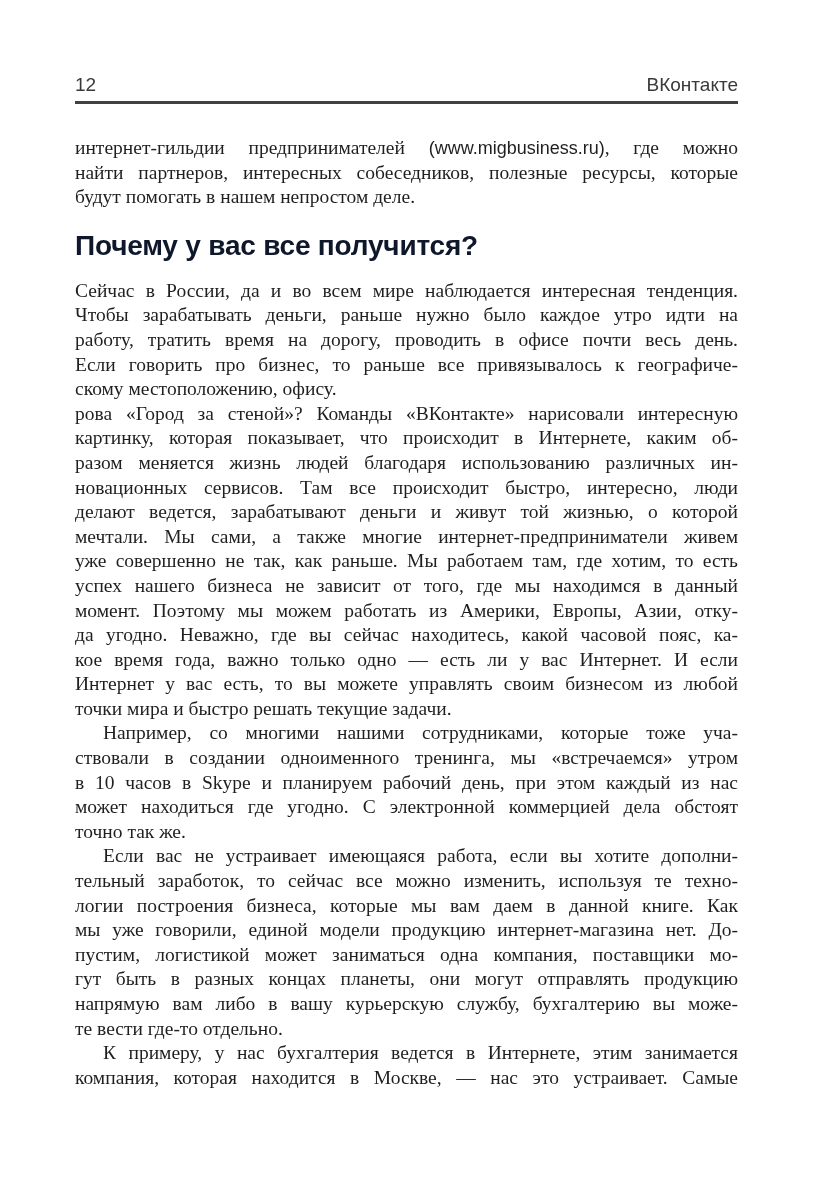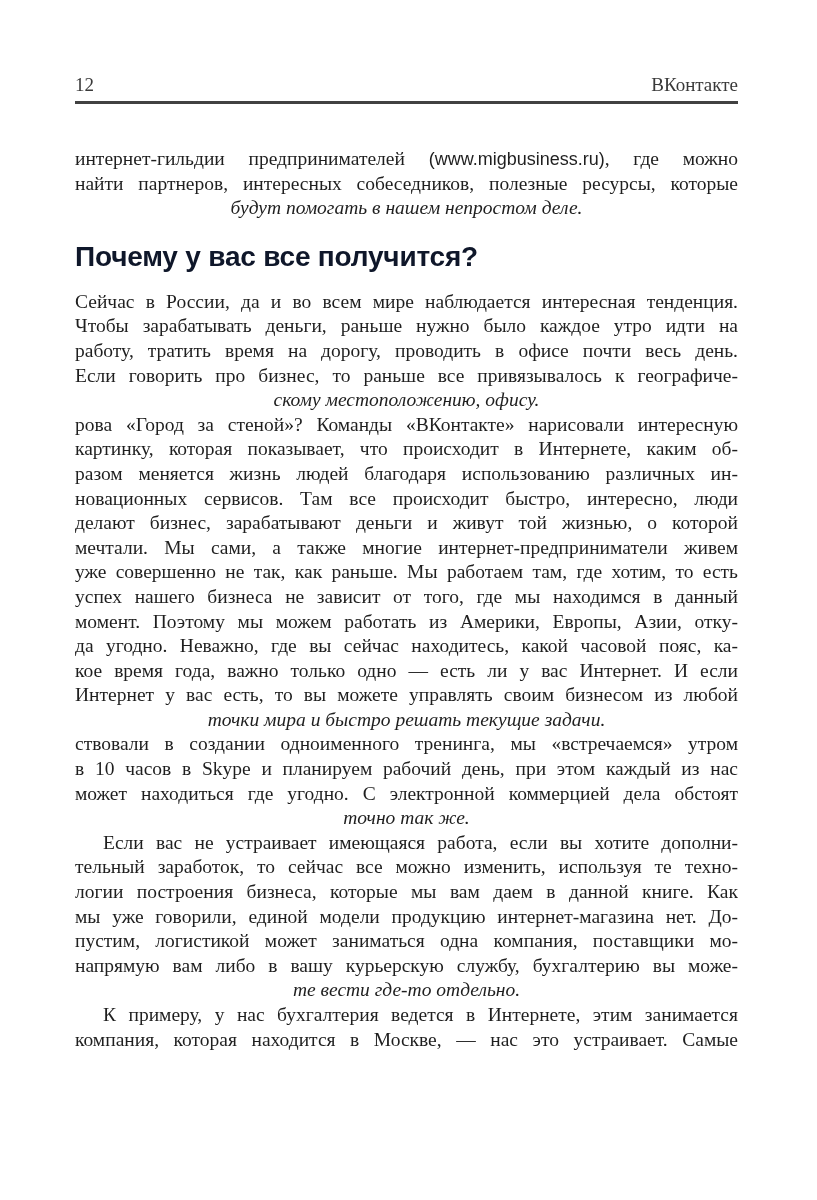--- a/index.html
+++ b/index.html
@@ -6,39 +6,39 @@
   body {
     width: 817px; height: 1200px;
     background: #ffffff;
     position: relative;
     overflow: hidden;
     font-family: "Liberation Serif", "DejaVu Serif", serif;
   }
   .page-header {
     position: absolute; left: 75px; top: 74px; width: 663px;
     display: flex; justify-content: space-between; align-items: baseline;
-    font-family: Liberation Serif, serif;
+    font-family: Liberation Sans, sans-serif;
     font-size: 19px; color: #3a3a3a;
   }
   .header-rule {
     position: absolute; left: 75px; top: 101px; width: 663px;
     height: 3px; background: #414141;
   }
   .article {
-    position: absolute; left: 75px; top: 147px; width: 663px;
+    position: absolute; left: 75px; top: 136px; width: 663px;
     font-size: 19.5px; line-height: 24.6px; color: #1f1f1f;
   }
   .para { margin: 0; }
   .ln {
     text-align: justify;
     text-align-last: justify;
     text-justify: inter-word;
     white-space: normal;
   }
-  .ln.end { text-align: center; text-align-last: auto; font-style: italic; }
+  .ln.end { text-align: left; text-align-last: auto; }
   .ln.indent { padding-left: 28px; }
   .section-heading {
     font-family: "Liberation Sans", "DejaVu Sans", sans-serif;
     font-weight: 700; font-size: 28px; line-height: 34px;
     color: #0f172a; letter-spacing: -0.2px;
     margin: 19px 0 16px 0;
   }
   .url {
     font-family: "Liberation Sans", "DejaVu Sans", sans-serif;
     font-size: 18px;
@@ -69,44 +69,46 @@
     <div class="ln">работу, тратить время на дорогу, проводить в офисе почти весь день.</div>
     <div class="ln">Если говорить про бизнес, то раньше все привязывалось к географиче-</div>
     <div class="ln end">скому местоположению, офису.</div>
   </div>
 
   <div class="para">
     <div class="ln">рова «Город за стеной»? Команды «ВКонтакте» нарисовали интересную</div>
     <div class="ln">картинку, которая показывает, что происходит в Интернете, каким об-</div>
     <div class="ln">разом меняется жизнь людей благодаря использованию различных ин-</div>
     <div class="ln">новационных сервисов. Там все происходит быстро, интересно, люди</div>
-    <div class="ln">делают бизнес, зарабатывают деньги и живут той жизнью, о которой</div>
+    <div class="ln">делают ведется, зарабатывают деньги и живут той жизнью, о которой</div>
     <div class="ln">мечтали. Мы сами, а также многие интернет-предприниматели живем</div>
     <div class="ln">уже совершенно не так, как раньше. Мы работаем там, где хотим, то есть</div>
     <div class="ln">успех нашего бизнеса не зависит от того, где мы находимся в данный</div>
     <div class="ln">момент. Поэтому мы можем работать из Америки, Европы, Азии, отку-</div>
     <div class="ln">да угодно. Неважно, где вы сейчас находитесь, какой часовой пояс, ка-</div>
     <div class="ln">кое время года, важно только одно — есть ли у вас Интернет. И если</div>
     <div class="ln">Интернет у вас есть, то вы можете управлять своим бизнесом из любой</div>
     <div class="ln end">точки мира и быстро решать текущие задачи.</div>
   </div>
 
   <div class="para">
+    <div class="ln indent">Например, со многими нашими сотрудниками, которые тоже уча-</div>
     <div class="ln">ствовали в создании одноименного тренинга, мы «встречаемся» утром</div>
     <div class="ln">в 10 часов в Skype и планируем рабочий день, при этом каждый из нас</div>
     <div class="ln">может находиться где угодно. С электронной коммерцией дела обстоят</div>
     <div class="ln end">точно так же.</div>
   </div>
 
   <div class="para">
     <div class="ln indent">Если вас не устраивает имеющаяся работа, если вы хотите дополни-</div>
     <div class="ln">тельный заработок, то сейчас все можно изменить, используя те техно-</div>
     <div class="ln">логии построения бизнеса, которые мы вам даем в данной книге. Как</div>
     <div class="ln">мы уже говорили, единой модели продукцию интернет-магазина нет. До-</div>
     <div class="ln">пустим, логистикой может заниматься одна компания, поставщики мо-</div>
+    <div class="ln">гут быть в разных концах планеты, они могут отправлять продукцию</div>
     <div class="ln">напрямую вам либо в вашу курьерскую службу, бухгалтерию вы може-</div>
     <div class="ln end">те вести где-то отдельно.</div>
   </div>
 
   <div class="para">
     <div class="ln indent">К примеру, у нас бухгалтерия ведется в Интернете, этим занимается</div>
     <div class="ln">компания, которая находится в Москве, — нас это устраивает. Самые</div>
   </div>
 
 </div>

